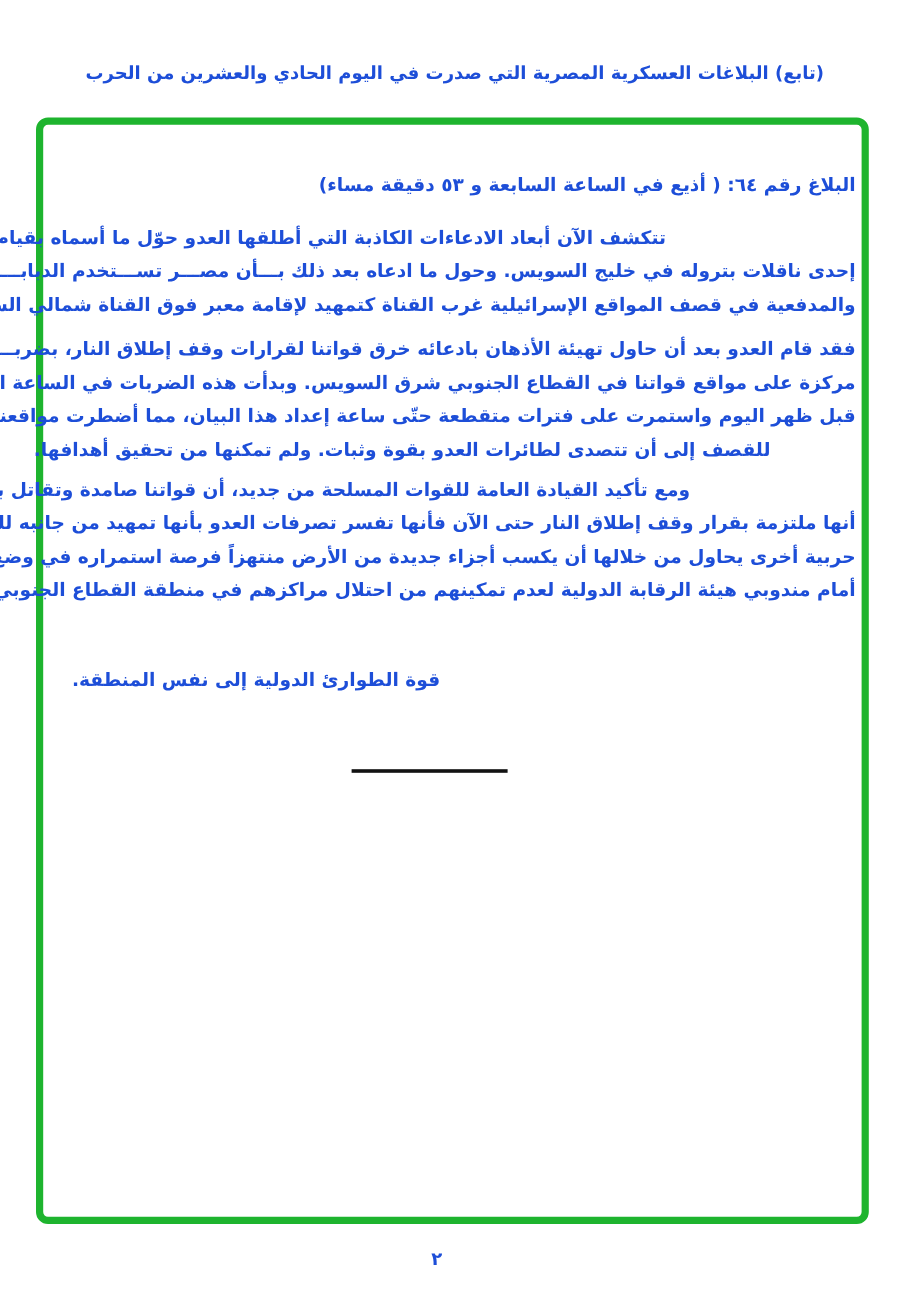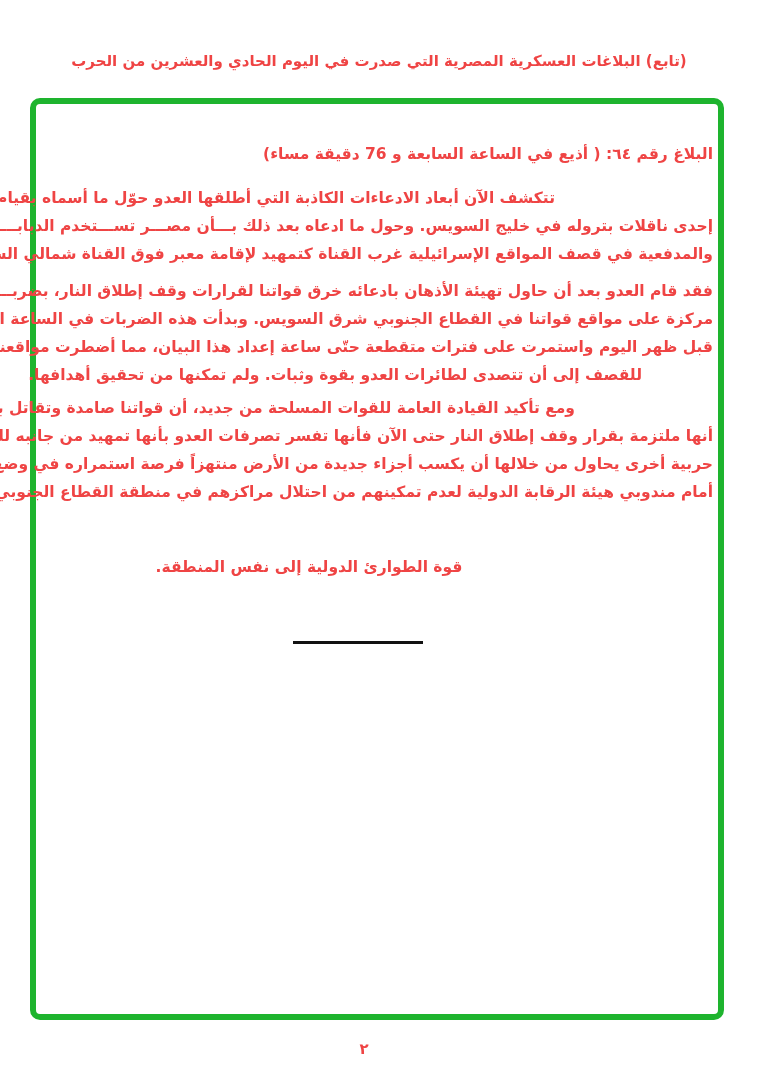--- a/index.html
+++ b/index.html
@@ -6,21 +6,21 @@
   html, body {
     background: #ffffff;
     font-family: "DejaVu Sans", sans-serif;
   }
   .page {
     position: relative;
     width: 758px;
     height: 1078px;
     background: #ffffff;
     direction: rtl;
-    color: #ef4444;
+    color: #1d4ed8;
     font-weight: bold;
     overflow: hidden;
   }
   .doc-header {
     position: absolute;
     top: 52px;
     left: 0;
     right: 0;
     text-align: center;
     font-size: 15px;
@@ -51,21 +51,21 @@
   .para { margin: 0; }
   .para-2 { margin-top: 9px; }
   .para-3 { margin-top: 5px; }
   .jline {
     text-align: justify;
     text-align-last: justify;
     -moz-text-align-last: justify;
     white-space: nowrap;
   }
   .rline {
-    text-align: center;
+    text-align: left;
     white-space: nowrap;
   }
   .indent-p1 { margin-right: 158px; }
   .indent-p3 { margin-right: 138px; }
   .p2-last { margin-right: 71px; }
   .p3-last { margin-right: 155px; margin-top: 47px; }
   .separator {
     width: 130px;
     height: 0;
     border-top: 3px solid #121212;
@@ -86,21 +86,21 @@
 <body>
 
 <div class="page">
 
   <div class="doc-header">(تابع) البلاغات العسكرية المصرية التي صدرت في اليوم الحادي والعشرين من الحرب</div>
 
   <div class="green-frame"></div>
 
   <div class="content">
 
-    <div class="bulletin-title">البلاغ رقم ٦٤: ( أذيع في الساعة السابعة و 76 دقيقة مساء)</div>
+    <div class="bulletin-title">البلاغ رقم ٦٤: ( أذيع في الساعة السابعة و ٥٣ دقيقة مساء)</div>
 
     <div class="para para-1">
       <div class="jline indent-p1">تتكشف الآن أبعاد الادعاءات الكاذبة التي أطلقها العدو حوّل ما أسماه بقيام قواتنا بــإغراق</div>
       <div class="jline">إحدى ناقلات بتروله في خليج السويس. وحول ما ادعاه بعد ذلك بـــأن مصـــر تســـتخدم الدبابـــات</div>
       <div class="jline">والمدفعية في قصف المواقع الإسرائيلية غرب القناة كتمهيد لإقامة معبر فوق القناة شمالي السويس.</div>
     </div>
 
     <div class="para para-2">
       <div class="jline">فقد قام العدو بعد أن حاول تهيئة الأذهان بادعائه خرق قواتنا لقرارات وقف إطلاق النار، بضربـــات جويـــة</div>
       <div class="jline">مركزة على مواقع قواتنا في القطاع الجنوبي شرق السويس. وبدأت هذه الضربات في الساعة الحادية عشرة</div>

